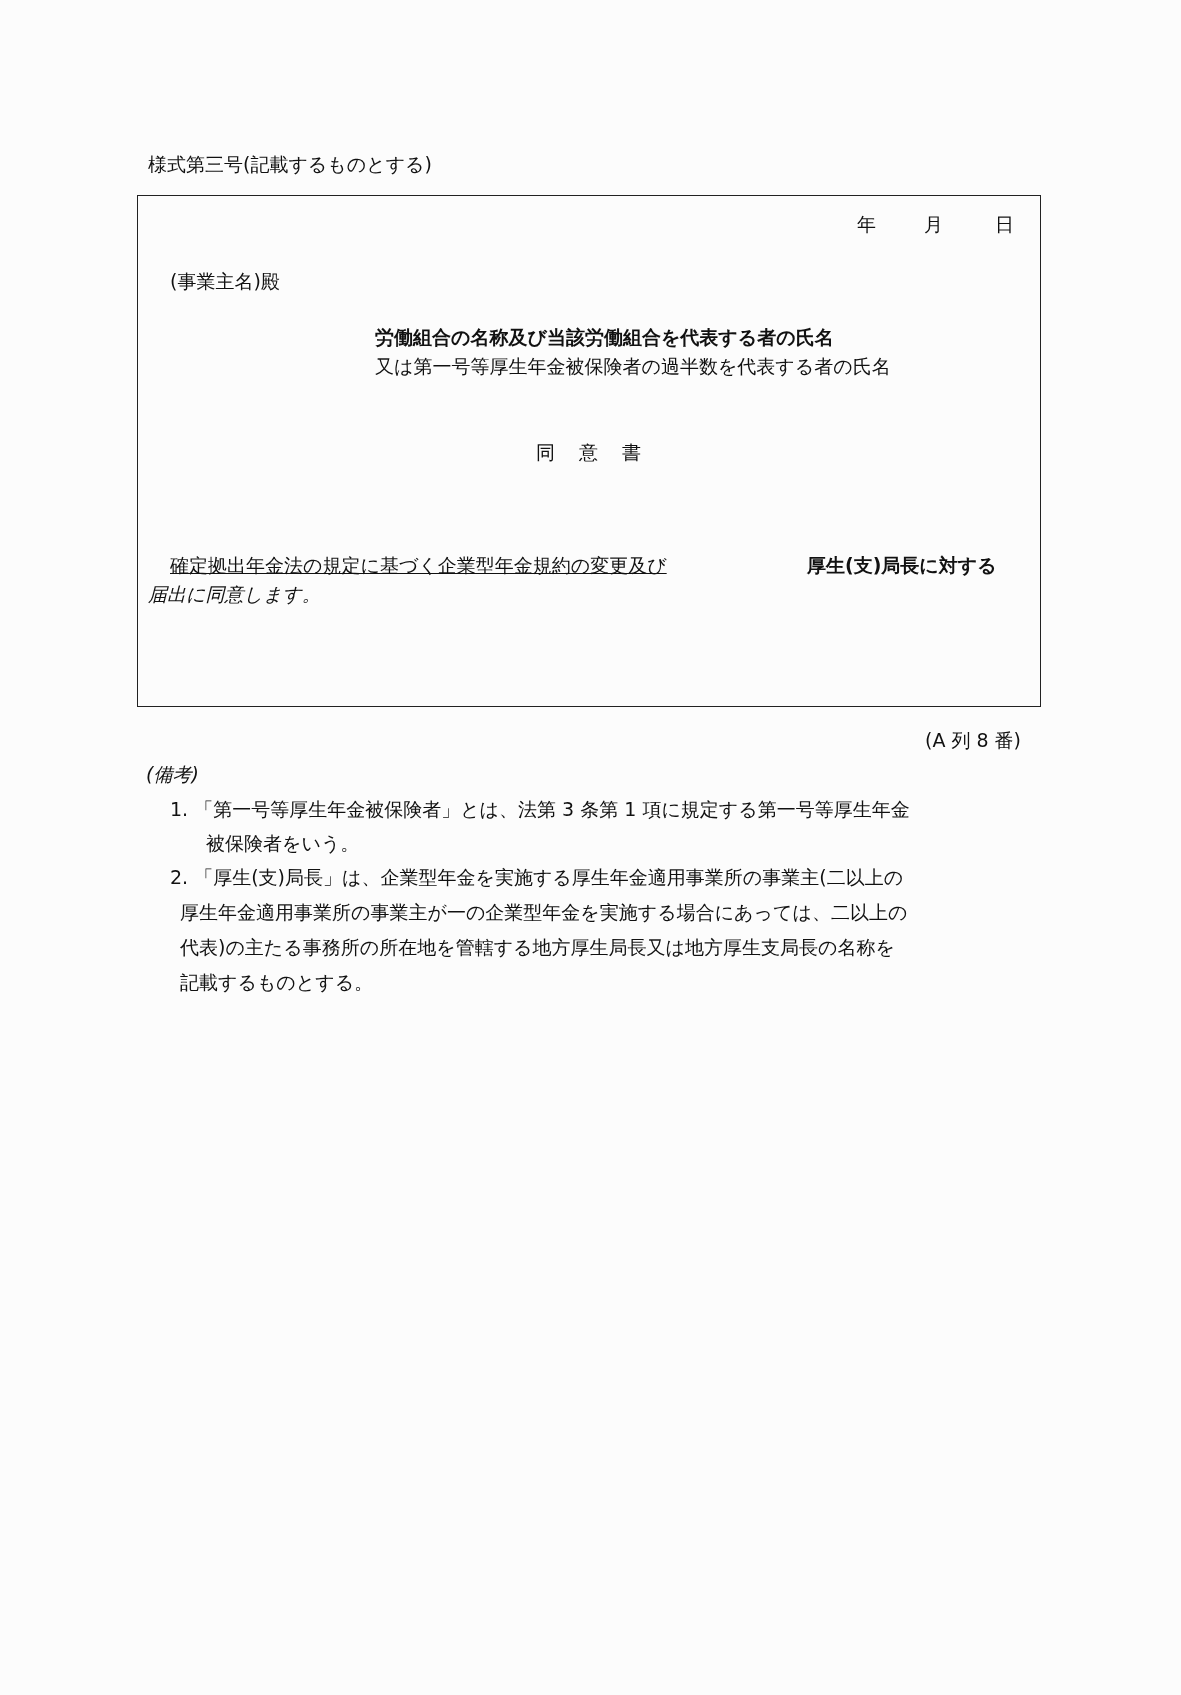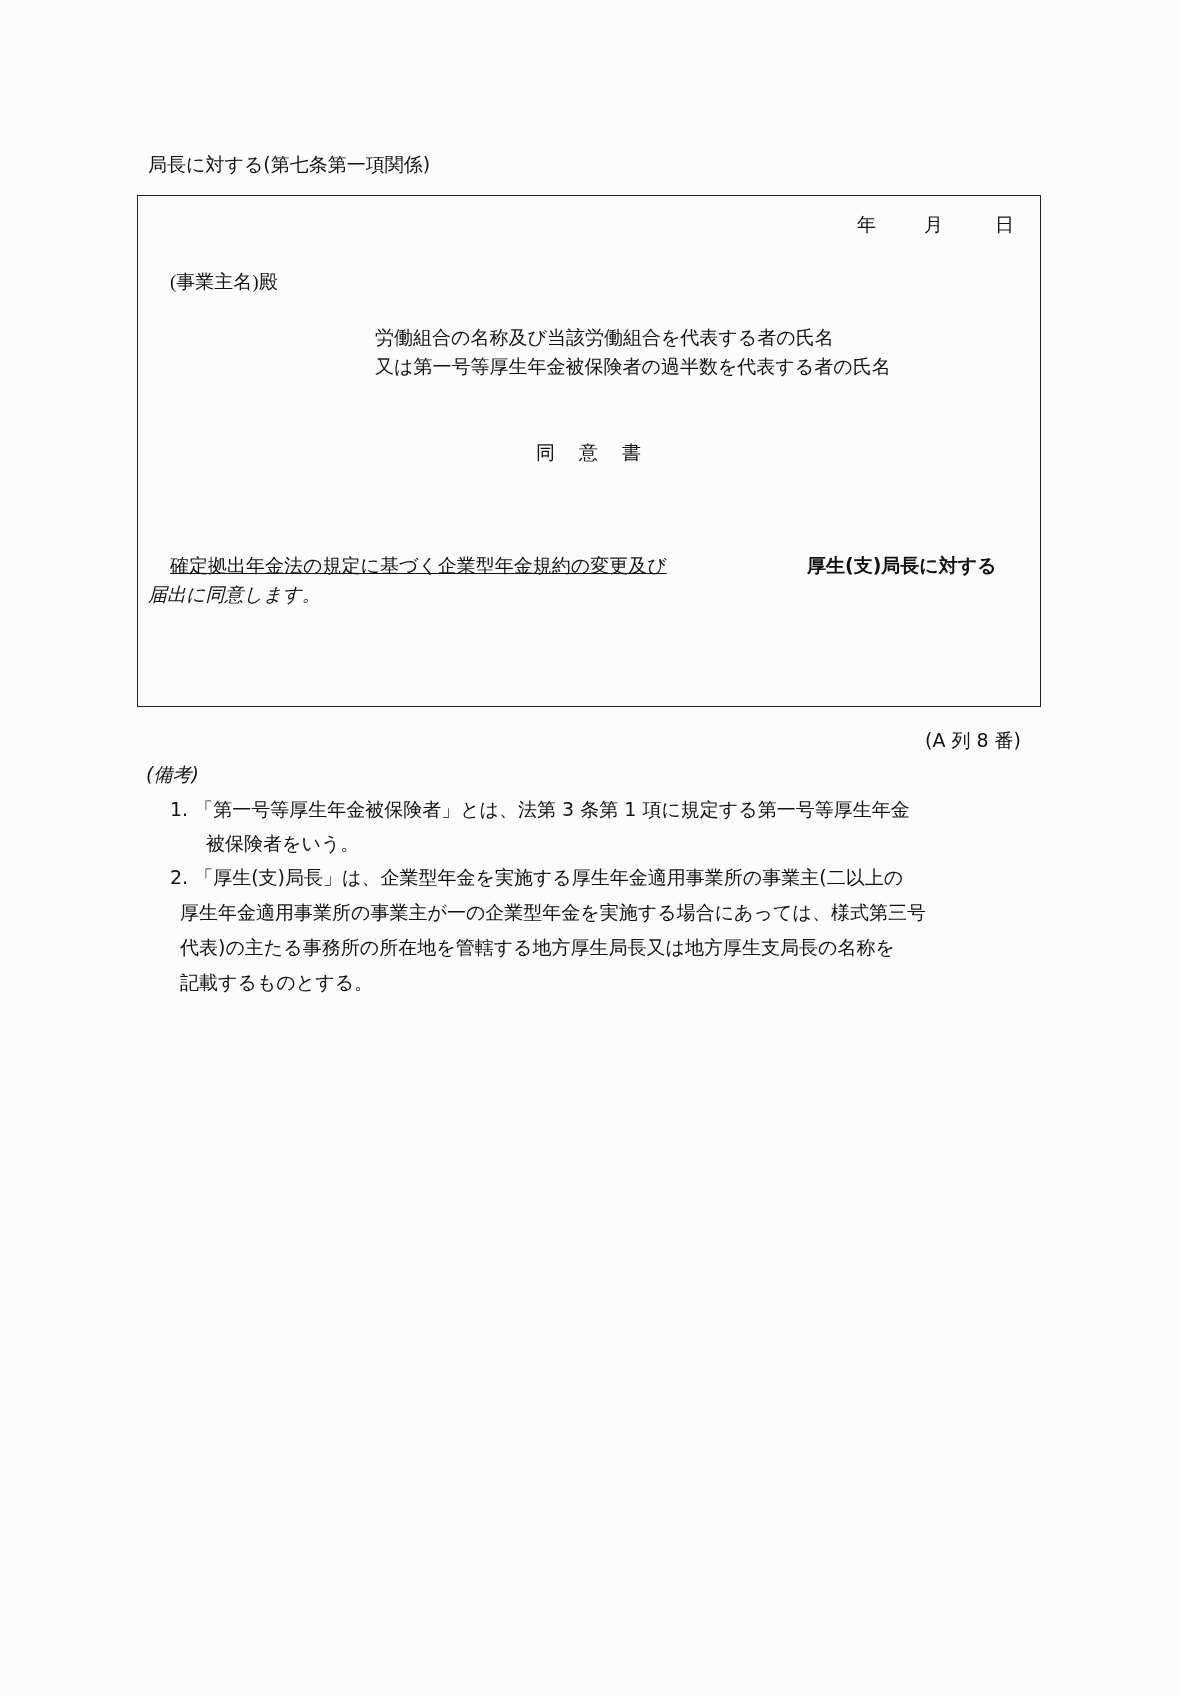--- a/index.html
+++ b/index.html
@@ -12,41 +12,41 @@
     .form-title { left: 148px; top: 155px; letter-spacing: 0px; }
     .form-box {
       position: absolute; left: 137px; top: 195px;
       width: 904px; height: 512px;
       border: 1.5px solid #222; box-sizing: border-box;
     }
     .date-row { left: 857px; top: 215px; }
     .date-row span { display: inline-block; }
     .date-row .d1 { margin-right: 48px; }
     .date-row .d2 { margin-right: 52px; }
-    .addressee { left: 170px; top: 272px; font-family: Liberation Serif, serif; }
-    .rep-line1 { left: 375px; top: 328px; }
+    .addressee { left: 170px; top: 272px; }
+    .rep-line1 { left: 375px; top: 328px; font-weight: bold; }
     .rep-line2 { left: 375px; top: 357px; text-align: right; }
     .doc-title { left: 536px; top: 443px; word-spacing: 0; }
     .doc-title span { display: inline-block; margin-right: 24px; }
     .body-line1 { left: 170px; top: 556px; text-decoration: underline; }
     .body-line1-right { left: 807px; top: 556px; font-weight: bold; }
     .body-line2 { left: 148px; top: 585px; font-style: italic; }
     .paper-size { left: 925px; top: 731px; }
     .remarks-head { left: 146px; top: 765px; font-style: italic; }
     .note1-l1 { left: 170px; top: 800px; }
     .note1-l2 { left: 180px; top: 834px; margin-left: 26px; }
     .note2-l1 { left: 170px; top: 868px; }
     .note2-l2 { left: 180px; top: 903px; }
     .note2-l3 { left: 180px; top: 938px; }
     .note2-l4 { left: 180px; top: 973px; }
   </style>
 </head>
 <body>
 
-<div class="abs form-title">局長に対する(第七条第一項関係)</div>
+<div class="abs form-title">様式第三号(記載するものとする)</div>
 
 <div class="form-box"></div>
 
 <div class="abs date-row">
   <span class="d1">年</span><span class="d2">月</span><span>日</span>
 </div>
 
 <div class="abs addressee">(事業主名)殿</div>
 
 <div class="abs rep-line1">労働組合の名称及び当該労働組合を代表する者の氏名</div>
@@ -61,15 +61,15 @@
 <div class="abs body-line2">届出に同意します。</div>
 
 <div class="abs paper-size">(A 列 8 番)</div>
 
 <div class="abs remarks-head">(備考)</div>
 
 <div class="abs note1-l1">1. 「第一号等厚生年金被保険者」とは、法第 3 条第 1 項に規定する第一号等厚生年金</div>
 <div class="abs note1-l2">被保険者をいう。</div>
 
 <div class="abs note2-l1">2. 「厚生(支)局長」は、企業型年金を実施する厚生年金適用事業所の事業主(二以上の</div>
-<div class="abs note2-l2">厚生年金適用事業所の事業主が一の企業型年金を実施する場合にあっては、様式第三号</div>
+<div class="abs note2-l2">厚生年金適用事業所の事業主が一の企業型年金を実施する場合にあっては、二以上の</div>
 <div class="abs note2-l3">代表)の主たる事務所の所在地を管轄する地方厚生局長又は地方厚生支局長の名称を</div>
 <div class="abs note2-l4">記載するものとする。</div>
 
 </body></html>

